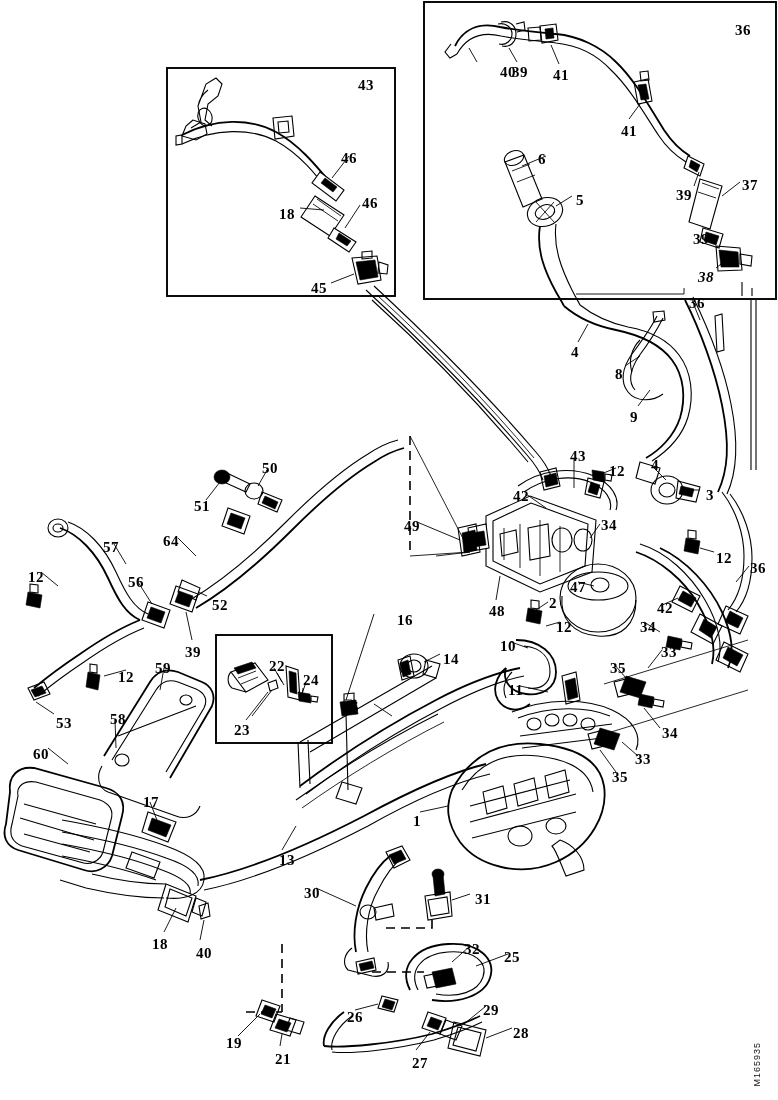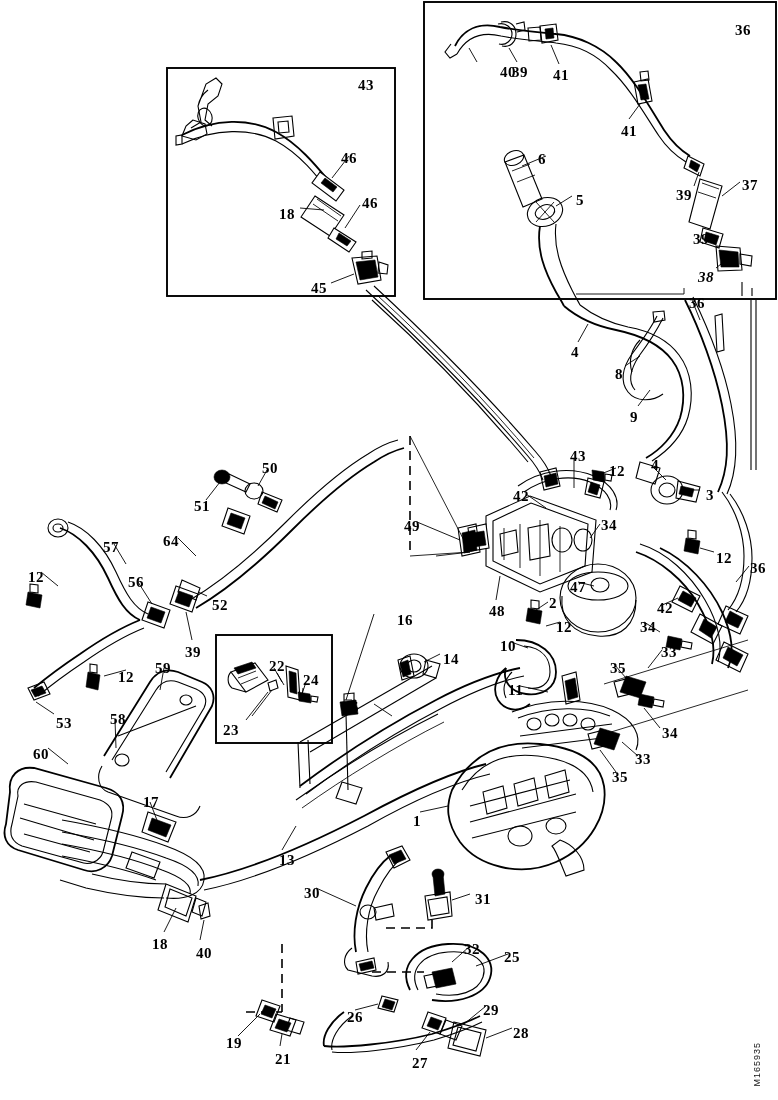--- a/index.html
+++ b/index.html
@@ -565,21 +565,21 @@
       <div class="callout" style="left: 412px; top: 1056px;">27</div>
       <div class="callout" style="left: 483px; top: 1003px;">29</div>
       <div class="callout" style="left: 513px; top: 1026px;">28</div>
       <div class="callout" style="left: 504px; top: 950px;">25</div>
       <div class="callout" style="left: 464px; top: 942px;">32</div>
       <div class="callout" style="left: 304px; top: 886px;">30</div>
       <div class="callout" style="left: 475px; top: 892px;">31</div>
       <div class="callout" style="left: 413px; top: 814px;">1</div>
       <div class="callout" style="left: 269px; top: 659px; font-family: Liberation Serif, serif;">22</div>
       <div class="callout" style="left: 303px; top: 673px;">24</div>
-      <div class="callout" style="left: 223px; top: 723px;">23</div>
+      <div class="callout" style="left: 234px; top: 723px;">23</div>
       <div class="callout" style="left: 361px; top: 613px; margin-left: 36px;">16</div>
       <div class="callout" style="left: 443px; top: 652px;">14</div>
       <div class="callout" style="left: 343px; top: 700px;">15</div>
       <div class="callout" style="left: 404px; top: 519px;">49</div>
       <div class="callout" style="left: 570px; top: 449px;">43</div>
       <div class="callout" style="left: 609px; top: 464px;">12</div>
       <div class="callout" style="left: 651px; top: 458px;">4</div>
       <div class="callout" style="left: 706px; top: 488px;">3</div>
       <div class="callout" style="left: 513px; top: 489px;">42</div>
       <div class="callout" style="left: 601px; top: 518px;">34</div>

